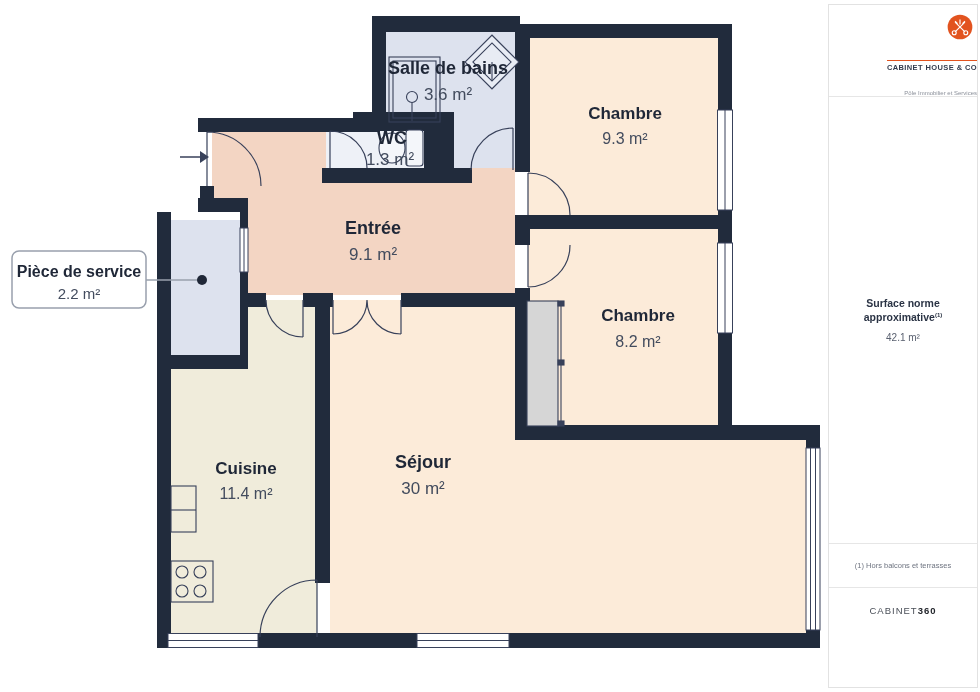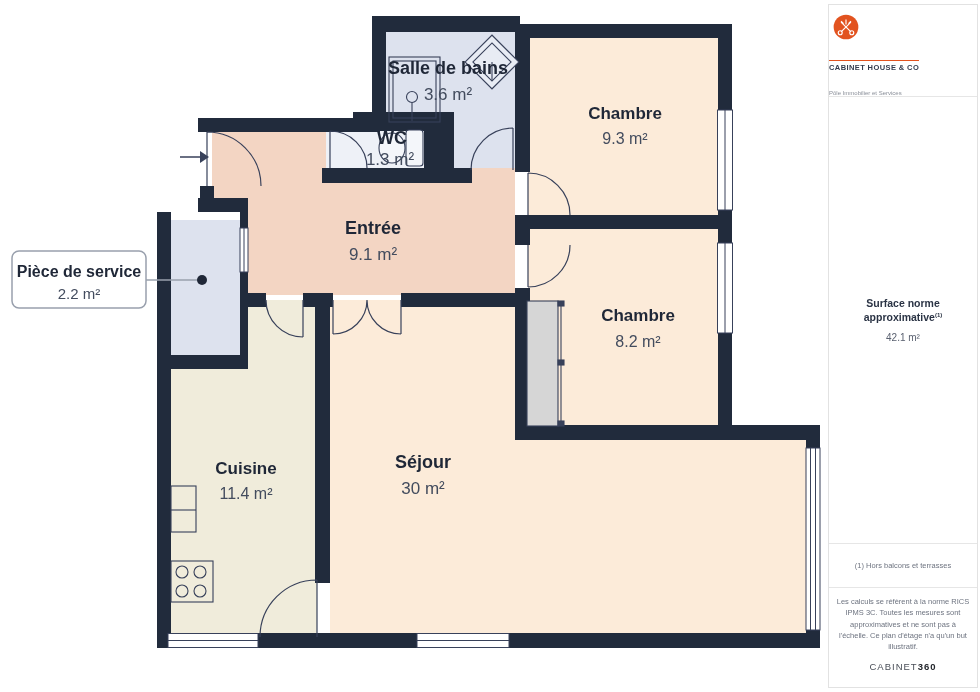--- a/index.html
+++ b/index.html
@@ -6,21 +6,21 @@
   .canvas{position:relative;width:980px;height:692px;background:#fff;overflow:hidden;
           font-family:"Liberation Sans","DejaVu Sans",sans-serif;}
   .plan-svg{position:absolute;left:0;top:0;}
   svg text{font-family:"Liberation Sans","DejaVu Sans",sans-serif;}
   .room-name{font-weight:bold;fill:#1f2737;}
   .room-area{fill:#434c5e;}
   
   .sidebar{position:absolute;left:828px;top:4px;width:150px;height:684px;background:#fff;
            border:1px solid #e2e2e2;box-sizing:border-box;display:flex;flex-direction:column;
            color:#2b3445;}
-  .brand{height:92px;box-sizing:border-box;display:flex;flex-direction:column;align-items:flex-start;
+  .brand{height:92px;box-sizing:border-box;display:flex;flex-direction:column;align-items:flex-end;
          justify-content:flex-start;padding-top:8px;border-bottom:1px solid #e6e6e6;gap:16px;}
   .brand-name{font-size:7.5px;font-weight:bold;letter-spacing:.4px;color:#333b4d;margin-top:3px;
               border-top:1px solid #e2531f;padding-top:2px;}
   .brand-tagline{font-size:6px;color:#8a8f99;margin-top:2px;}
   .surface-section{flex:1;display:flex;flex-direction:column;align-items:center;justify-content:center;
                    text-align:center;padding:0 8px;}
   .surface-label{font-size:10.5px;font-weight:bold;color:#2b3445;line-height:1.3;}
   .surface-label sup{font-size:6px;}
   .surface-value{font-size:10px;color:#5a6170;margin-top:8px;}
   .footnote{height:44px;box-sizing:border-box;border-top:1px solid #e6e6e6;display:flex;
@@ -187,18 +187,17 @@
     </div>
 
     <div class="surface-section">
       <div class="surface-label"><span>Surface norme approximative</span><sup>(1)</sup></div>
       <div class="surface-value">42.1 m²</div>
     </div>
 
     <div class="footnote">(1) Hors balcons et terrasses</div>
 
     <div class="disclaimer">
-      <p>Les calculs se réfèrent à la norme RICS IPMS 3C. Toutes les mesures sont approximatives et ne sont pas à l'échelle. Ce plan d'étage n'a qu'un but illustratif.</p>
       <div class="watermark"><span>CABINET</span><b>360</b></div>
     </div>
   </div>
 
 </div>
 
 </body></html>

